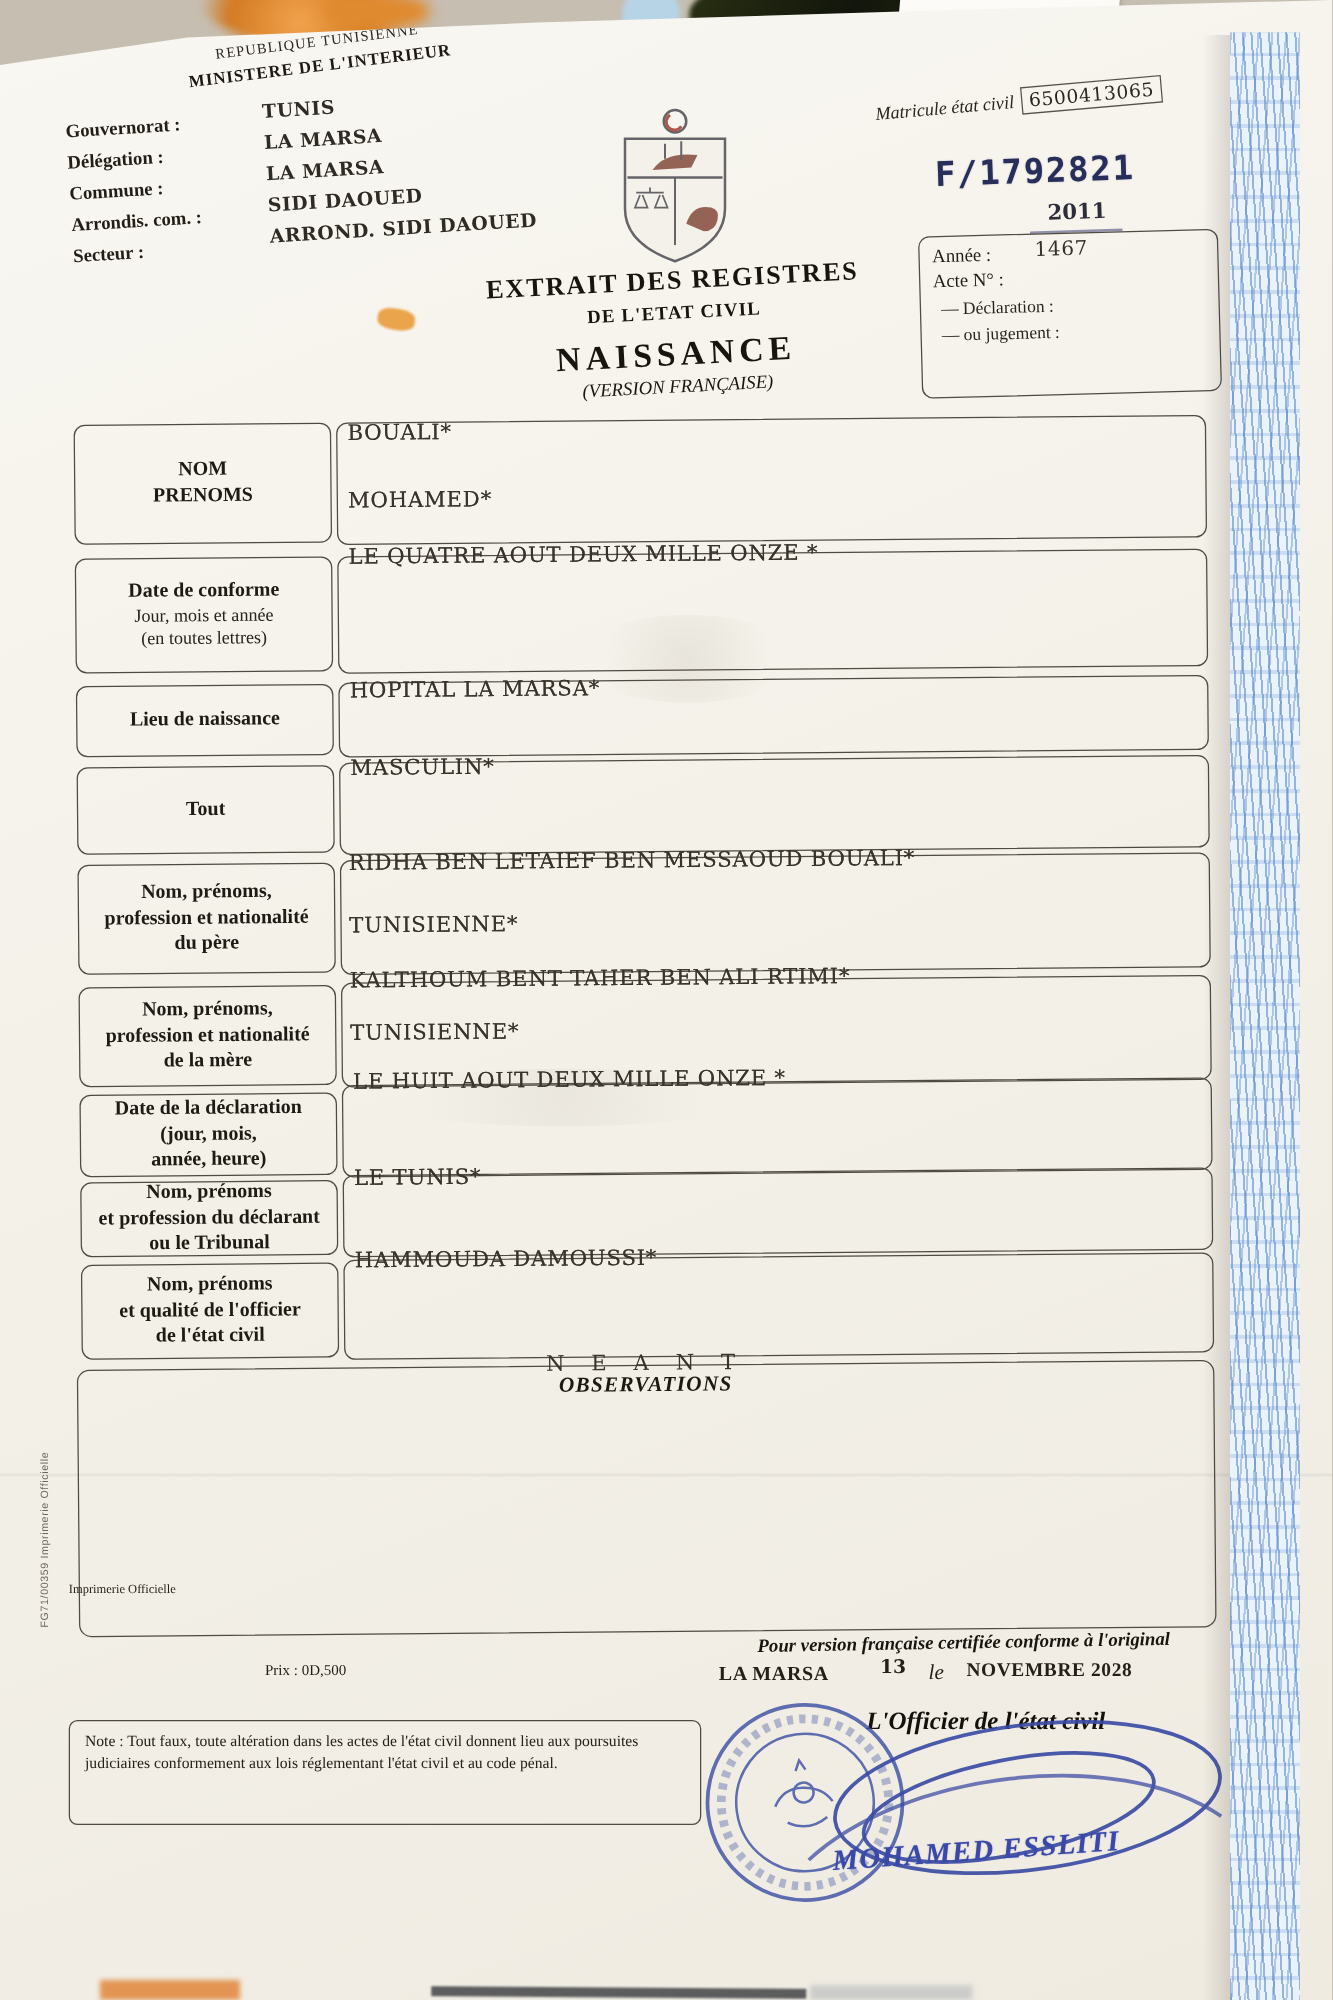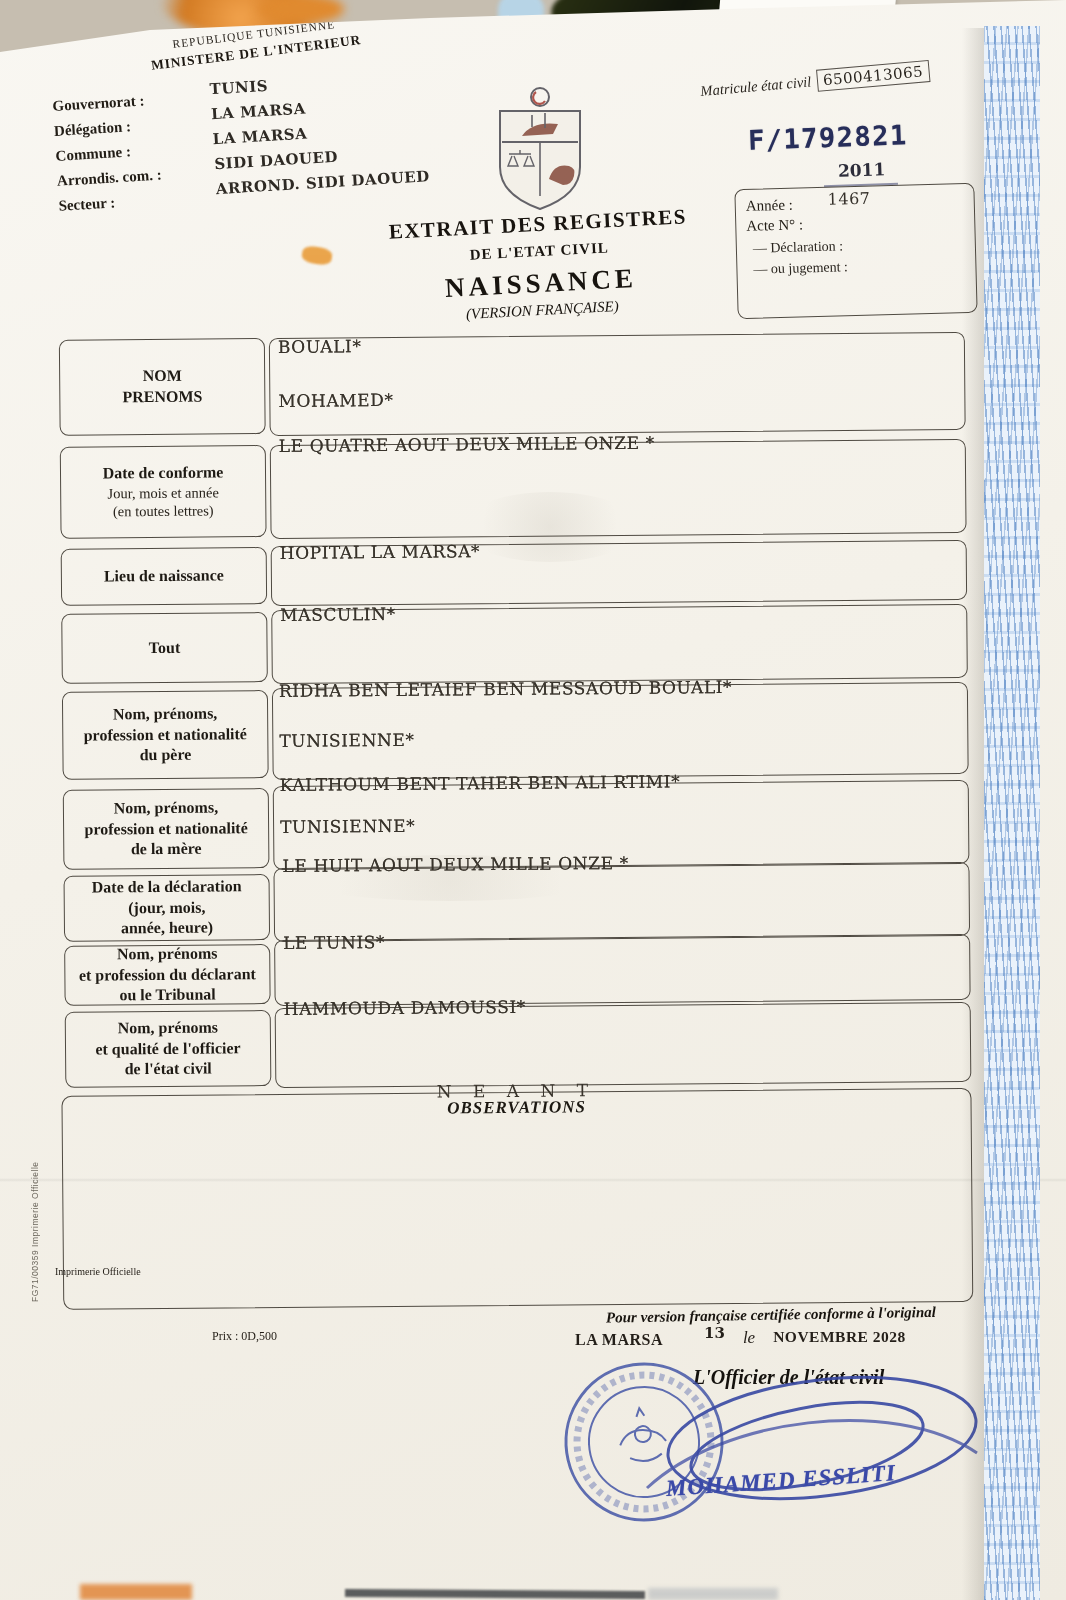--- a/index.html
+++ b/index.html
@@ -301,20 +301,21 @@
   <div class="abs prix">Prix : 0D,500</div>
   <div class="abs cert">Pour version française certifiée conforme à l'original</div>
   <div class="abs place">LA MARSA</div>
   <div class="abs dateline">
     <span class="date-day">13</span>
     <span class="date-prefix">le</span>
     <span class="date-rest">NOVEMBRE 2028</span>
   </div>
   <div class="abs officer">L'Officier de l'état civil</div>
 
+  <div class="abs notebox">Note : Tout faux, toute altération dans les actes de l'état civil donnent lieu aux poursuites judiciaires conformement aux lois réglementant l'état civil et au code pénal.</div>
 
   <svg class="abs stamp" width="172" height="172" viewBox="0 0 172 172">
     <g fill="none" stroke="#3f51a5">
       <circle cx="86" cy="86" r="78" stroke-width="3"></circle>
       <circle cx="86" cy="86" r="55" stroke-width="2"></circle>
       <circle cx="86" cy="86" r="67" stroke-width="7" stroke-dasharray="5 5" opacity=".45"></circle>
       <path d="M62 86 q8 -14 24 -12 q16 2 22 14" stroke-width="2"></path>
       <path d="M70 100 q16 10 32 0" stroke-width="2"></path>
       <circle cx="86" cy="78" r="8" stroke-width="2"></circle>
       <path d="M82 60 l4 -8 4 8" stroke-width="2"></path>

